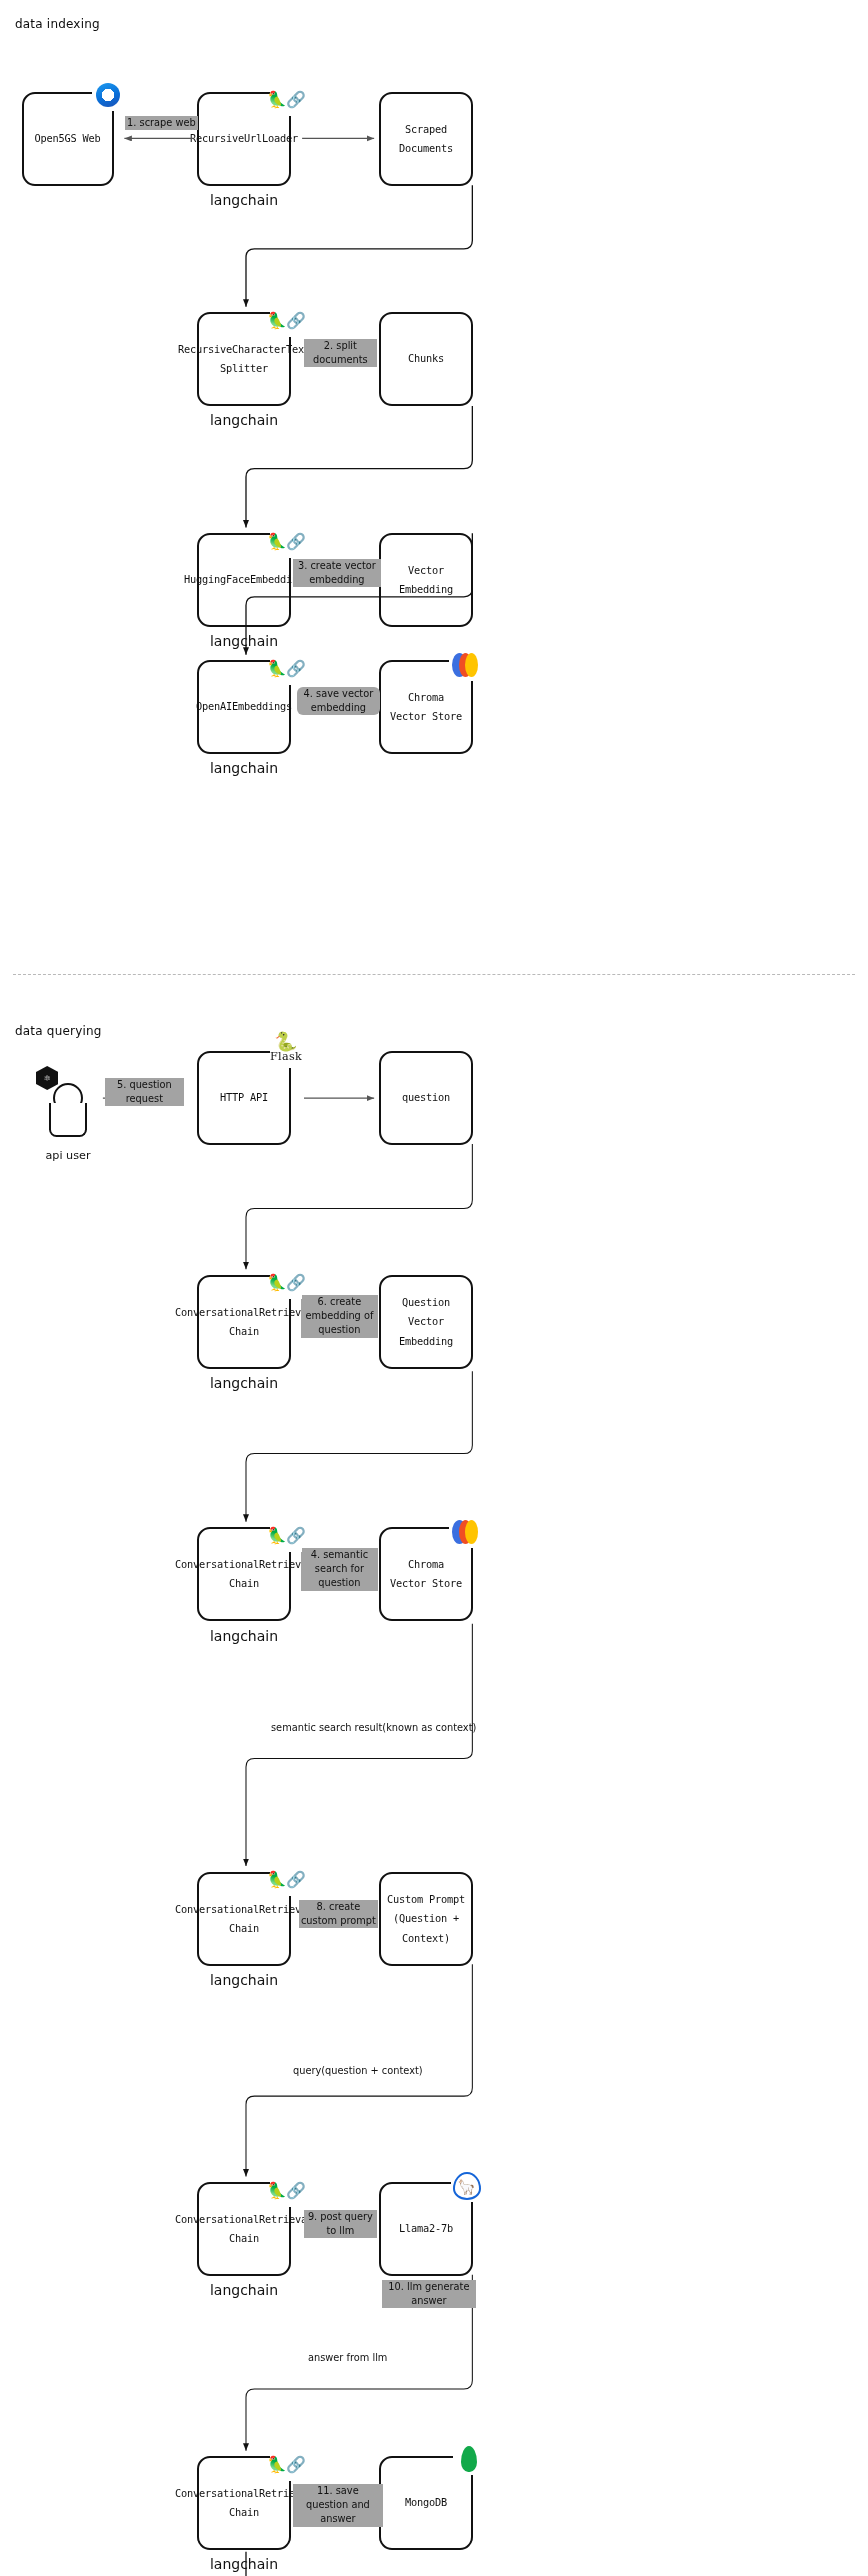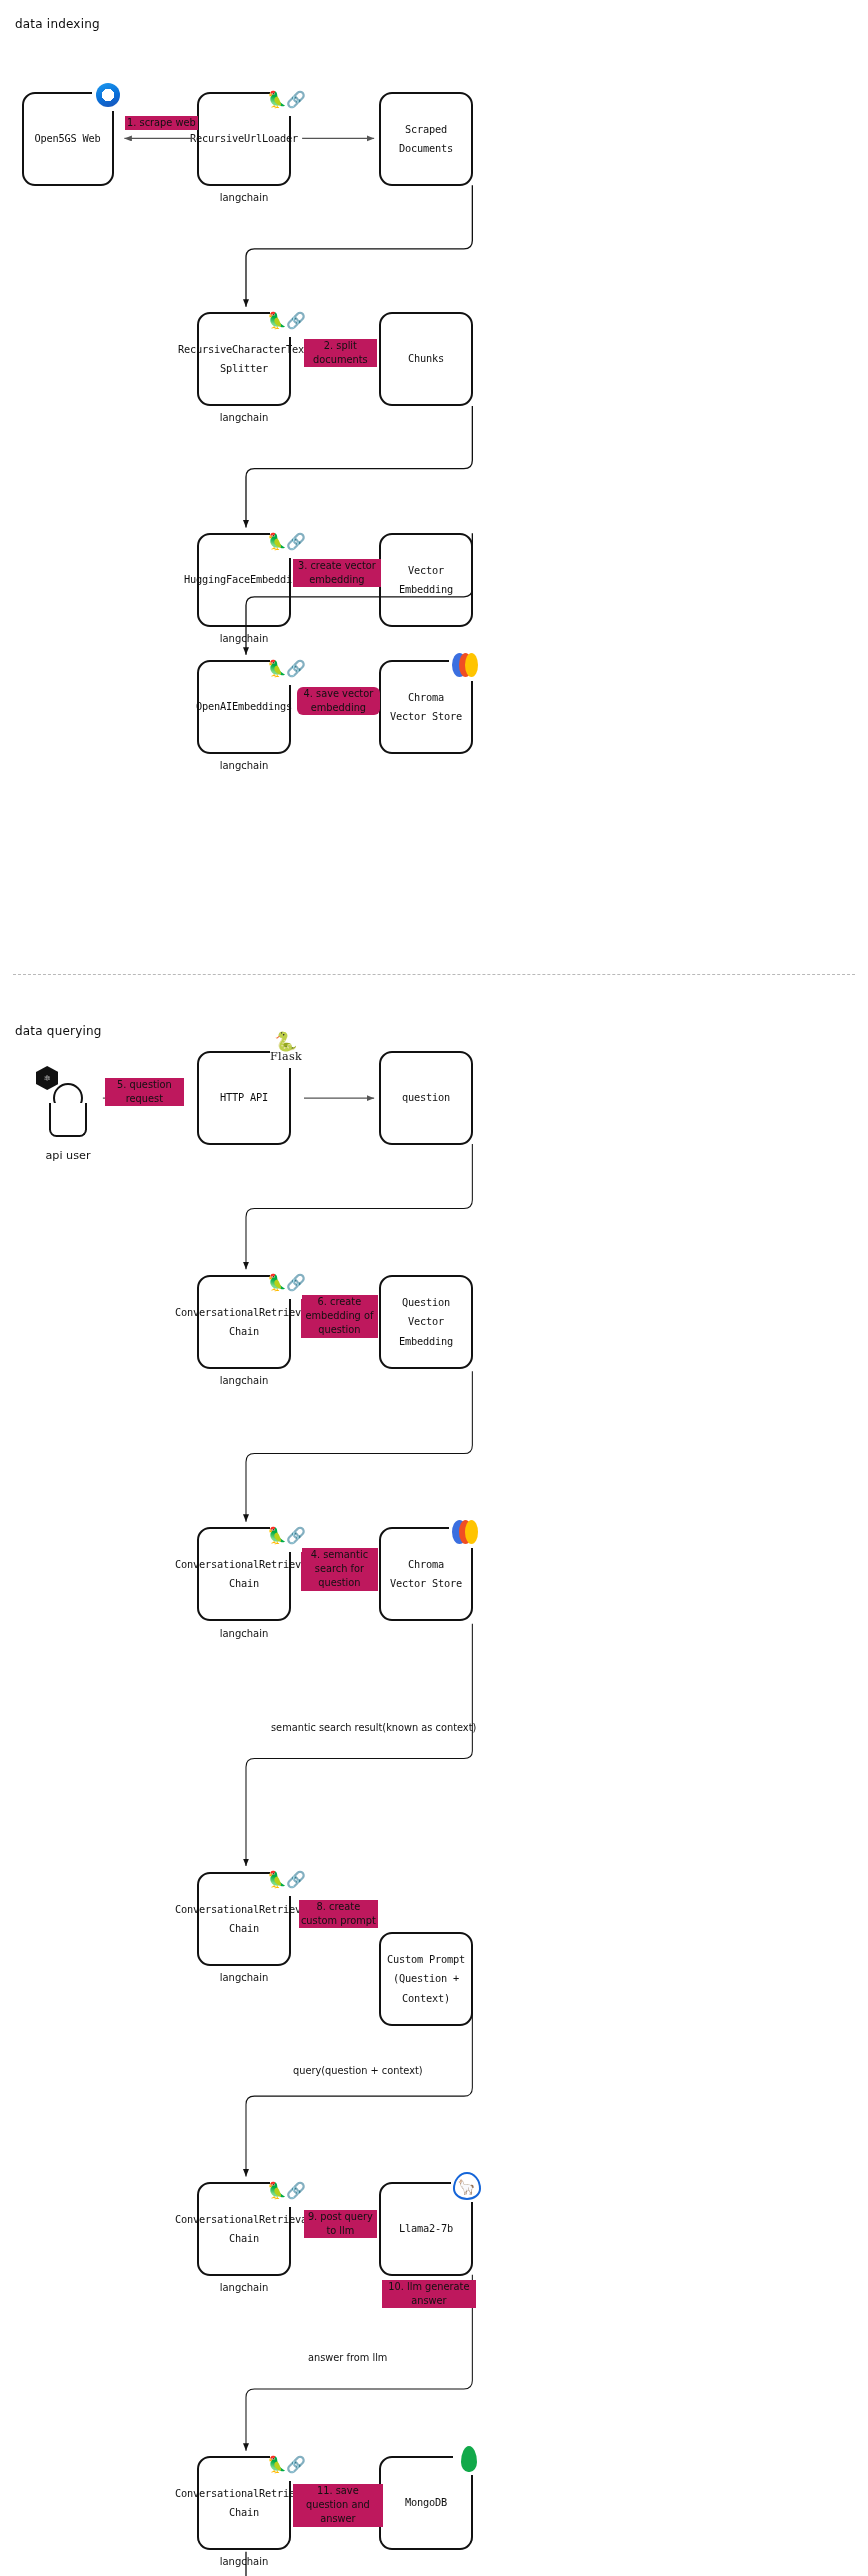--- a/index.html
+++ b/index.html
@@ -16,21 +16,21 @@
   .node{position:absolute;border:2.8px solid #111;border-radius:13px;
         background:#fff;box-sizing:border-box;
         display:flex;flex-direction:column;align-items:center;
         justify-content:center;text-align:center;
         font-family:"DejaVu Sans Mono", monospace;font-size:10.3px;
         line-height:1.85;color:#111;letter-spacing:-0.2px;}
   .node .l2{display:block;}
 
   
   .sublabel{position:absolute;font-family:"DejaVu Sans", sans-serif;
-            font-size:10px;color:#111;text-align:center;}
+            font-size:14px;color:#111;text-align:center;}
 
   
   .badge{position:absolute;z-index:6;width:32px;height:32px;
          display:flex;align-items:center;justify-content:center;
          font-size:20.6px;line-height:1;background:#fff;}
   .badge.tall{height:41px;flex-direction:column;}
 
   
   .donut{width:24px;height:24px;border-radius:50%;
          background:
@@ -72,21 +72,21 @@
               display:flex;align-items:center;justify-content:center;}
   .actor .hex span{color:#fff;font-size:8.4px;}
   .actor-caption{position:absolute;font-family:"DejaVu Sans", sans-serif;
                  font-size:11.2px;color:#111;text-align:center;width:84px;}
 
   
   svg.wires{position:absolute;left:0;top:0;width:868px;height:2576px;
             pointer-events:none;z-index:1;}
 
   
-  .steplabel{position:absolute;background:#be185d;color:#111;
+  .steplabel{position:absolute;background:#a3a3a3;color:#111;
              font-family:"DejaVu Sans", sans-serif;font-size:9.8px;
              line-height:1.45;padding:0 1.9px;text-align:center;z-index:5;}
   .plainlabel{position:absolute;color:#111;background:transparent;
               font-family:"DejaVu Sans", sans-serif;font-size:9.8px;
               line-height:1.4;text-align:center;z-index:5;white-space:nowrap;}
 
   .divider{position:absolute;left:13px;width:842px;height:0;
            border-top:0.9px dashed #b9b9b9;}
 </style>
 </head>
@@ -295,21 +295,21 @@
 
   <div class="node" style="left:197px;top:1872px;width:94px;height:94px;">
     <span>ConversationalRetrieval</span>
     <span class="l2">Chain</span>
   </div>
   <div class="badge" style="left:270px;top:1864px;">
     <span class="parrotchain">🦜🔗</span>
   </div>
   <div class="sublabel" style="left:197px;top:1972px;width:94px;">langchain</div>
 
-  <div class="node" style="left:379px;top:1932px;width:94px;height:94px;">
+  <div class="node" style="left:379px;top:1872px;width:94px;height:94px;">
     <span>Custom Prompt</span>
     <span class="l2">(Question + Context)</span>
   </div>
 
   <div class="steplabel" style="left:299px;top:1900px;width:75px;">8. create custom prompt</div>
 
   <div class="plainlabel" style="left:293px;top:2064px;">query(question + context)</div>
 
   <div class="node" style="left:197px;top:2182px;width:94px;height:94px;">
     <span>ConversationalRetrieval</span>

